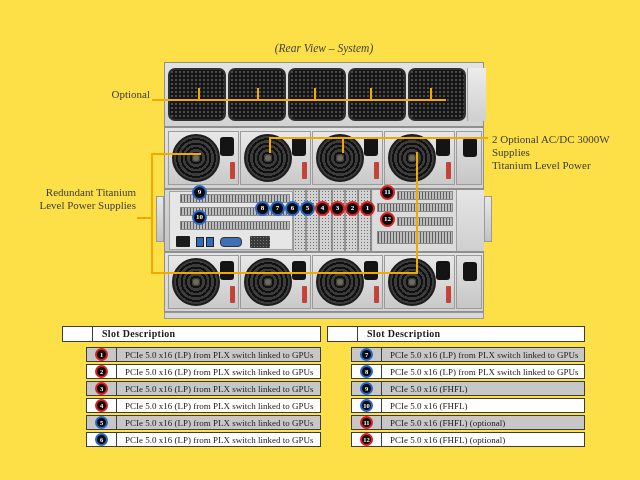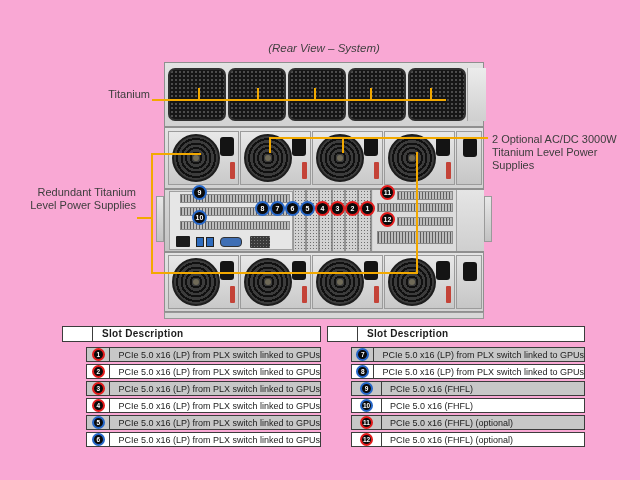--- a/index.html
+++ b/index.html
@@ -1,17 +1,17 @@
 <!DOCTYPE html>
 <html><head>
 <meta charset="utf-8">
 <style>
   html,body{margin:0;padding:0;background:#fff;}
-  .canvas{position:relative;width:640px;height:480px;background:#f9a8d4;overflow:hidden;
-          font-family:Liberation Sans, sans-serif;color:#3a3a3a;}
+  .canvas{position:relative;width:640px;height:480px;background:#fde047;overflow:hidden;
+          font-family:Liberation Serif, serif;color:#3a3a3a;}
 
   
   .title{position:absolute;left:164px;top:42px;width:320px;text-align:center;
          font-style:italic;font-size:11.5px;color:#3f3f3f;}
 
   
   .row{position:absolute;left:164px;width:320px;background:linear-gradient(#e3e3e3,#d2d2d2);
        border:1px solid #8f8f8f;box-sizing:border-box;}
   .fanrow{top:62px;height:65px;display:flex;align-items:center;padding:3px 2px;}
   .fanmod{width:58px;height:53px;margin:0 1px;border-radius:7px;background-color:#161616;
@@ -213,32 +213,32 @@
   <span class="co" style="left:300px;top:201px;" data-cpu="cpu1">5</span>
   <span class="co" style="left:285px;top:201px;" data-cpu="cpu1">6</span>
   <span class="co" style="left:270px;top:201px;" data-cpu="cpu1">7</span>
   <span class="co" style="left:255px;top:201px;" data-cpu="cpu1">8</span>
   <span class="co" style="left:192px;top:185px;" data-cpu="cpu1">9</span>
   <span class="co" style="left:192px;top:210px;" data-cpu="cpu1">10</span>
   <span class="co" style="left:380px;top:185px;" data-cpu="cpu2">11</span>
   <span class="co" style="left:380px;top:212px;" data-cpu="cpu2">12</span>
 
   <div class="lbl right-al" style="left:40px;top:88px;width:110px;">
-    <div>Titanium</div>
+    <div>Optional</div>
   </div>
 
   <div class="lbl right-al" style="left:6px;top:186px;width:130px;">
     <div>Redundant Titanium</div>
     <div>Level Power Supplies</div>
   </div>
 
   <div class="lbl" style="left:492px;top:133px;width:145px;">
     <div>2 Optional AC/DC 3000W</div>
+    <div>Supplies</div>
     <div>Titanium Level Power</div>
-    <div>Supplies</div>
   </div>
 
   <div class="slot-table" style="left:62px;">
     <div class="sthead">
       <div class="c1"></div>
       <div class="c2">Slot Description</div>
     </div>
     <div class="tbody">
       <div class="trow">
           <div class="c1">

